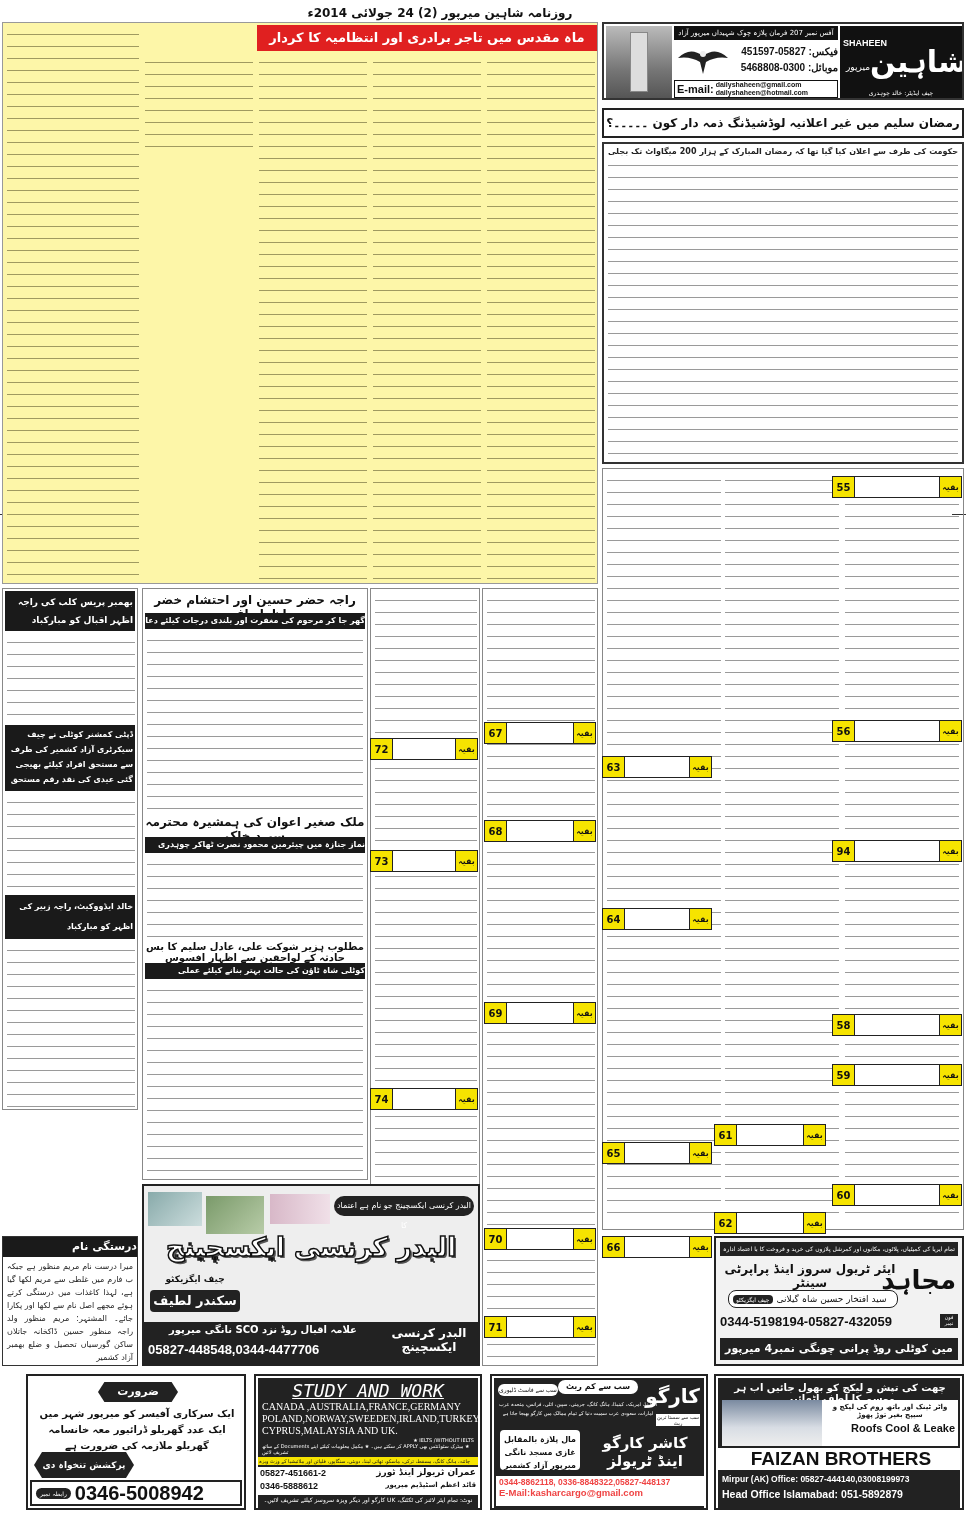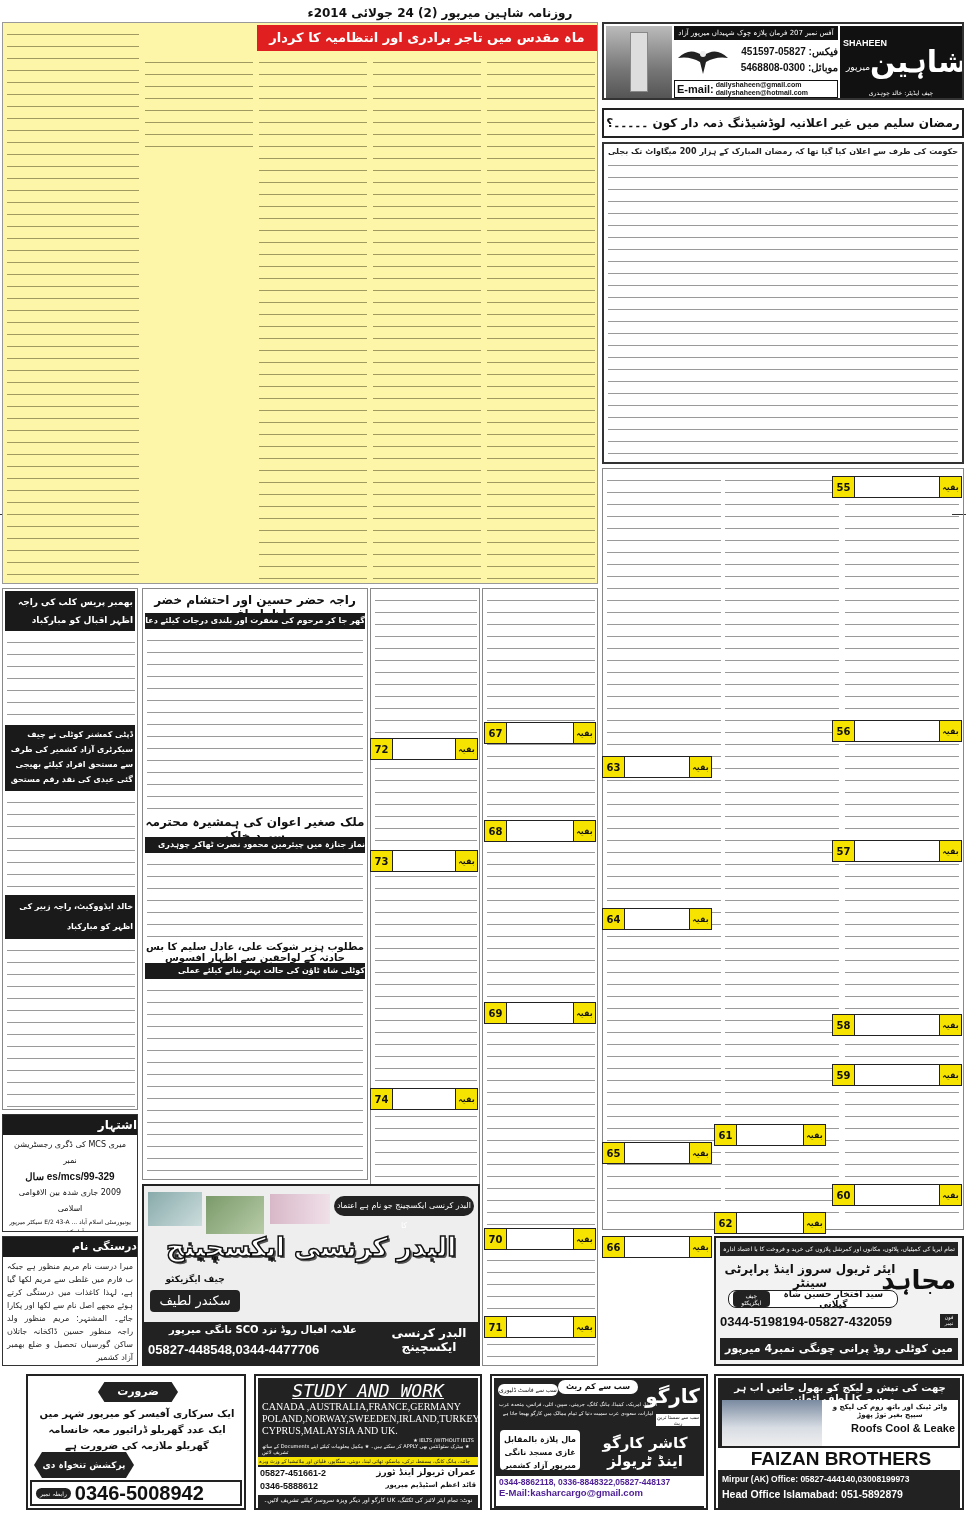--- a/index.html
+++ b/index.html
@@ -93,21 +93,21 @@
   <div class="baqia" style="left:832px;top:476px;width:130px">
       <span class="lbl">بقیہ</span>
       <span class="num">55</span>
     </div>
   <div class="baqia" style="left:832px;top:720px;width:130px">
       <span class="lbl">بقیہ</span>
       <span class="num">56</span>
     </div>
   <div class="baqia" style="left:832px;top:840px;width:130px">
       <span class="lbl">بقیہ</span>
-      <span class="num">57</span>
+      <span class="num">94</span>
     </div>
   <div class="baqia" style="left:832px;top:1014px;width:130px">
       <span class="lbl">بقیہ</span>
       <span class="num">58</span>
     </div>
   <div class="baqia" style="left:832px;top:1064px;width:130px">
       <span class="lbl">بقیہ</span>
       <span class="num">59</span>
     </div>
   <div class="baqia" style="left:832px;top:1184px;width:130px">
@@ -194,57 +194,48 @@
 
   <div class="box" style="left:2px;top:588px;width:136px;height:522px;border:1px solid #888">
     <div class="abs black-head" style="left:2px;top:2px;width:130px;height:40px;font-size:9px;line-height:18px;padding:2px">بھمبر پریس کلب کی راجہ اظہر اقبال کو مبارکباد</div>
     <div class="abs fill-lines" style="left:4px;top:46px;width:128px;height:88px"></div>
     <div class="abs black-head" style="left:2px;top:136px;width:130px;height:66px;font-size:8px;line-height:15px;padding:2px">ڈپٹی کمشنر کوٹلی نے چیف سیکرٹری آزاد کشمیر کی طرف سے مستحق افراد کیلئے بھیجی گئی عیدی کی نقد رقم مستحق افراد میں تقسیم کردی</div>
     <div class="abs fill-lines" style="left:4px;top:206px;width:128px;height:94px"></div>
     <div class="abs black-head" style="left:2px;top:306px;width:130px;height:44px;font-size:8px;line-height:20px;padding:2px">خالد ایڈووکیٹ، راجہ زبیر کی اظہر کو مبارکباد</div>
     <div class="abs fill-lines" style="left:4px;top:354px;width:128px;height:164px"></div>
   </div>
 
-  <div class="box" style="left:2px;top:1114px;width:136px;height:118px;border:1px solid #333">
-    <div class="black-head" style="height:20px;font-size:12px;line-height:20px">اشتہار</div>
-    <div style="direction:rtl;font-size:8px;line-height:16px;padding:2px 4px;text-align:center">
-      <div>میری MCS کی ڈگری رجسٹریشن نمبر</div>
-      <div class="mono" style="font-size:10px">329-es/mcs/99 سال</div>
-      <div>2009 جاری شدہ بین الاقوامی اسلامی</div>
-      <div style="font-size:6px;line-height:10px">یونیورسٹی اسلام آباد ... E/2 43-A سیکٹر میرپور آزاد کشمیر</div>
-    </div>
-  </div>
 
   <div class="box" style="left:2px;top:1236px;width:136px;height:130px;border:1px solid #333">
     <div class="black-head" style="height:20px;font-size:11px;line-height:20px">درستگی نام</div>
     <div class="col-text" style="font-size:8px;line-height:13px;height:106px">میرا درست نام مریم منظور ہے جبکہ ب فارم میں غلطی سے مریم لکھا گیا ہے، لہذا کاغذات میں درستگی کرتے ہوئے مجھے اصل نام سے لکھا اور پکارا جائے۔ المشتہر: مریم منظور ولد راجہ منظور حسین ڈاکخانہ جاتلاں ساکن گورسیاں تحصیل و ضلع بھمبر آزاد کشمیر</div>
   </div>
 
   <div class="ad" style="left:142px;top:1184px;width:338px;height:182px;background:#eee">
     <div class="abs" style="left:4px;top:6px;width:54px;height:34px;background:linear-gradient(135deg,#8aa,#cdd)"></div>
     <div class="abs" style="left:62px;top:10px;width:58px;height:38px;background:linear-gradient(135deg,#7a9a6a,#b8cca8)"></div>
     <div class="abs" style="left:126px;top:8px;width:60px;height:30px;background:linear-gradient(90deg,#d8b8c8,#f0e0e8)"></div>
     <div class="abs dark" style="right:4px;top:10px;width:140px;height:20px;border-radius:10px;font-size:8px;line-height:20px">البدر کرنسی ایکسچینج جو نام ہے اعتماد کا</div>
     <div class="abs" style="left:4px;top:46px;width:326px;font-size:26px;font-weight:bold;color:#fff;-webkit-text-stroke:1.5px #111;text-shadow:2px 2px 0 #555">البدر کرنسی ایکسچینج</div>
     <div class="abs" style="left:6px;top:88px;width:90px;font-size:9px;font-weight:bold">چیف ایگزیکٹو</div>
-    <div class="abs dark" style="left:6px;top:104px;width:90px;height:22px;font-size:13px;font-weight:normal;line-height:22px;border-radius:4px">سکندر لطیف</div>
+    <div class="abs dark" style="left:6px;top:104px;width:90px;height:22px;font-size:13px;font-weight:bold;line-height:22px;border-radius:4px">سکندر لطیف</div>
     <div class="abs dark" style="left:0;bottom:0;width:334px;height:42px">
       <div class="abs" style="right:4px;top:4px;width:90px;font-size:12px;font-weight:bold">البدر کرنسی ایکسچینج</div>
       <div class="abs" style="left:4px;top:2px;width:230px;font-size:10px;font-weight:bold">علامہ اقبال روڈ نزد SCO نانگی میرپور</div>
       <div class="abs mono" style="left:4px;top:20px;width:230px;font-size:13px;direction:ltr;text-align:left">05827-448548,0344-4477706</div>
     </div>
   </div>
 
   <div class="ad" style="left:714px;top:1236px;width:250px;height:130px;background:#f2f2f2">
     <div class="dark" style="margin:4px;height:14px;font-size:6px;line-height:14px">تمام ایریا کی کمیٹیاں، پلاٹوں، مکانوں اور کمرشل پلازوں کی خرید و فروخت کا با اعتماد ادارہ</div>
     <div class="abs" style="right:6px;top:22px;width:60px;font-size:26px;font-weight:bold;line-height:40px">مجاہد</div>
     <div class="abs" style="left:6px;top:24px;width:176px;font-size:12px;font-weight:bold">ایئر ٹریول سروز اینڈ پراپرٹی سینٹر</div>
     <div class="abs" style="left:12px;top:52px;width:170px;height:18px;border:1px solid #222;border-radius:8px;background:#fff;display:flex;flex-direction:row-reverse;align-items:center;gap:4px;padding:0 4px">
       <span class="dark" style="font-size:6px;padding:1px 3px;border-radius:4px">چیف ایگزیکٹو</span>
-      <span style="font-size:9px;font-weight:bold">سید افتخار حسین شاہ گیلانی</span>
+      <span style="font-size:9px;font-weight:normal">سید افتخار حسین شاہ گیلانی</span>
     </div>
     <div class="abs mono" style="left:4px;top:76px;width:220px;font-size:13px;direction:ltr;text-align:left">0344-5198194-05827-432059</div>
     <div class="abs dark" style="right:4px;top:76px;width:18px;height:14px;font-size:5px">فون نمبر</div>
     <div class="abs dark" style="left:4px;top:100px;width:238px;height:22px;font-size:11px;font-weight:bold;line-height:22px">مین کوٹلی روڈ پرانی چونگی نمبر4 میرپور</div>
   </div>
 
   <div class="ad" style="left:26px;top:1374px;width:220px;height:136px;background:#fff">
     <div class="abs dark" style="left:70px;top:6px;width:80px;height:20px;font-size:11px;font-weight:bold;line-height:20px;clip-path:polygon(8% 0,92% 0,100% 50%,92% 100%,8% 100%,0 50%)">ضرورت ملازمین</div>
     <div class="abs" style="left:4px;top:30px;width:210px;font-size:10px;font-weight:bold;line-height:16px">ایک سرکاری آفیسر کو میرپور شہر میں ایک عدد گھریلو ڈرائیور معہ خانسامہ گھریلو ملازمہ کی ضرورت ہے</div>
     <div class="abs dark" style="left:6px;top:76px;width:100px;height:26px;font-size:9px;font-weight:bold;line-height:26px;clip-path:polygon(8% 0,92% 0,100% 50%,92% 100%,8% 100%,0 50%)">پرکشش تنخواہ دی جائے گی</div>
@@ -279,21 +270,21 @@
 
   <div class="ad" style="left:490px;top:1374px;width:218px;height:136px;background:#fff">
     <div class="dark" style="margin:2px;height:130px;position:relative">
       <div class="abs" style="right:4px;top:6px;width:52px;font-size:20px;font-weight:bold">کارگو</div>
       <div class="abs" style="left:64px;top:2px;width:80px;height:14px;background:#fff;color:#111;border-radius:7px;font-size:8px;font-weight:bold;line-height:14px">سب سے کم ریٹ</div>
       <div class="abs" style="left:4px;top:6px;width:60px;height:12px;background:#fff;color:#111;border-radius:6px;font-size:6px;line-height:12px">سب سے فاسٹ ڈلیوری</div>
       <div class="abs" style="left:4px;top:22px;width:160px;font-size:5px;line-height:9px">انگلینڈ، امریکہ، کینیڈا، ہانگ کانگ، جرمنی، سپین، اٹلی، فرانس، متحدہ عرب امارات، سعودی عرب سمیت دنیا کے تمام ممالک میں کارگو بھیجا جاتا ہے</div>
       <div class="abs" style="right:4px;top:36px;width:44px;font-size:5px;background:#fff;color:#111">سب سے سستا ترین ریٹ</div>
       <div class="abs" style="left:6px;top:52px;width:80px;height:40px;background:#fff;color:#111;border-radius:4px;font-size:8px;font-weight:bold;line-height:13px;padding:3px">مال پلازہ بالمقابل غازی مسجد نانگی میرپور آزاد کشمیر</div>
       <div class="abs" style="right:4px;top:56px;width:110px;font-size:15px;font-weight:bold">کاشر کارگو اینڈ ٹریولز</div>
-      <div class="abs" style="left:2px;bottom:2px;width:210px;height:30px;background:#fff;color:#4c1d95;direction:ltr;text-align:left;padding:1px 3px">
+      <div class="abs" style="left:2px;bottom:2px;width:210px;height:30px;background:#fff;color:#ef4444;direction:ltr;text-align:left;padding:1px 3px">
         <div class="mono" style="font-size:8.5px">0344-8862118, 0336-8848322,05827-448137</div>
         <div class="mono" style="font-size:9.5px">E-Mail:kasharcargo@gmail.com</div>
       </div>
     </div>
   </div>
 
   <div class="ad" style="left:714px;top:1374px;width:250px;height:136px;background:#fff">
     <div class="dark" style="margin:2px;height:130px;position:relative">
       <div class="abs" style="left:4px;top:4px;width:236px;font-size:10px;font-weight:bold">چھت کی تپش و لیکج کو بھول جائیں اب ہر موسم کا لطف اٹھائیں</div>
       <div class="abs" style="left:4px;top:22px;width:100px;height:46px;background:linear-gradient(#7a8aa0,#d8dde4 60%,#eee)"></div>

